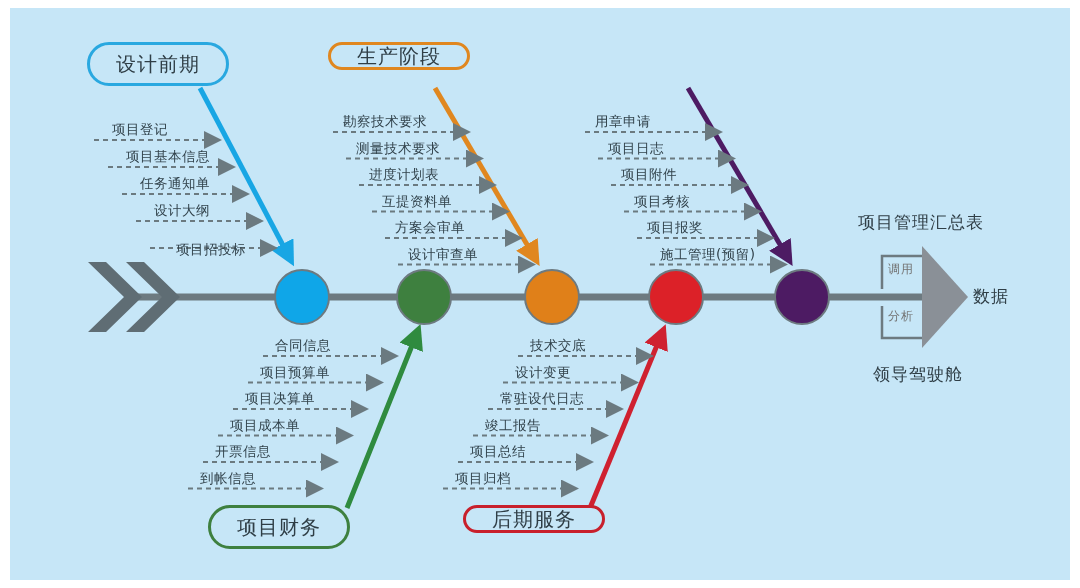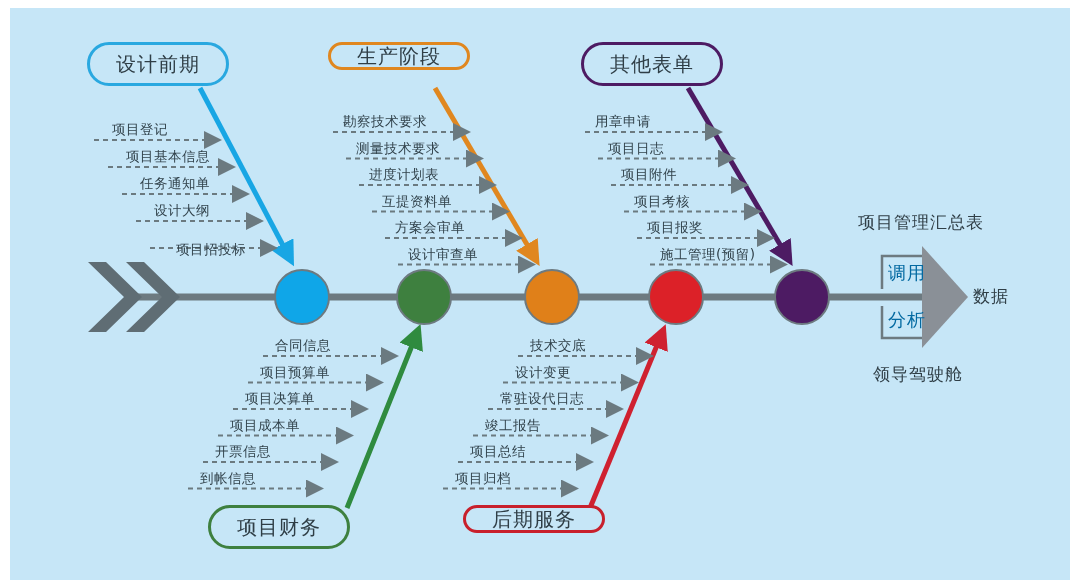--- a/index.html
+++ b/index.html
@@ -59,22 +59,22 @@
   .rcap{
     position:absolute;
     font-size:17px;
     color:#2f3e46;
     white-space:nowrap;
     letter-spacing:1px;
     font-family:Liberation Mono, monospace;
   }
   .rsmall{
     position:absolute;
-    font-size:18px;
-    color:#0369a1;
+    font-size:12px;
+    color:#737373;
     white-space:nowrap;
     letter-spacing:1px;
   }
 </style>
 </head>
 <body>
 
 <div id="canvas">
   <div id="board">
 
@@ -158,23 +158,20 @@
     <div class="node" style="left: 514px; top: 261px; background: rgb(224, 128, 25);"></div>
     <div class="node" style="left: 638px; top: 261px; background: rgb(220, 33, 40);"></div>
     <div class="node" style="left: 764px; top: 261px; background: rgb(77, 27, 99);"></div>
 
     <div class="pill blue" style="left:77px;top:34px;width:142px;height:44px;">
       <span>设计前期</span>
     </div>
     <div class="pill orange" style="left:318px;top:34px;width:142px;height:28px;">
       <span>生产阶段</span>
     </div>
-    <div class="pill purple" style="left:571px;top:34px;width:142px;height:44px;">
-      <span>其他表单</span>
-    </div>
 
     <div class="pill green" style="left:198px;top:497px;width:142px;height:44px;">
       <span>项目财务</span>
     </div>
     <div class="pill red" style="left:453px;top:497px;width:142px;height:28px;">
       <span>后期服务</span>
     </div>
 
     <div id="item-labels">
         <div class="rowtext" style="left: 102px; top: 113px;">项目登记</div>

